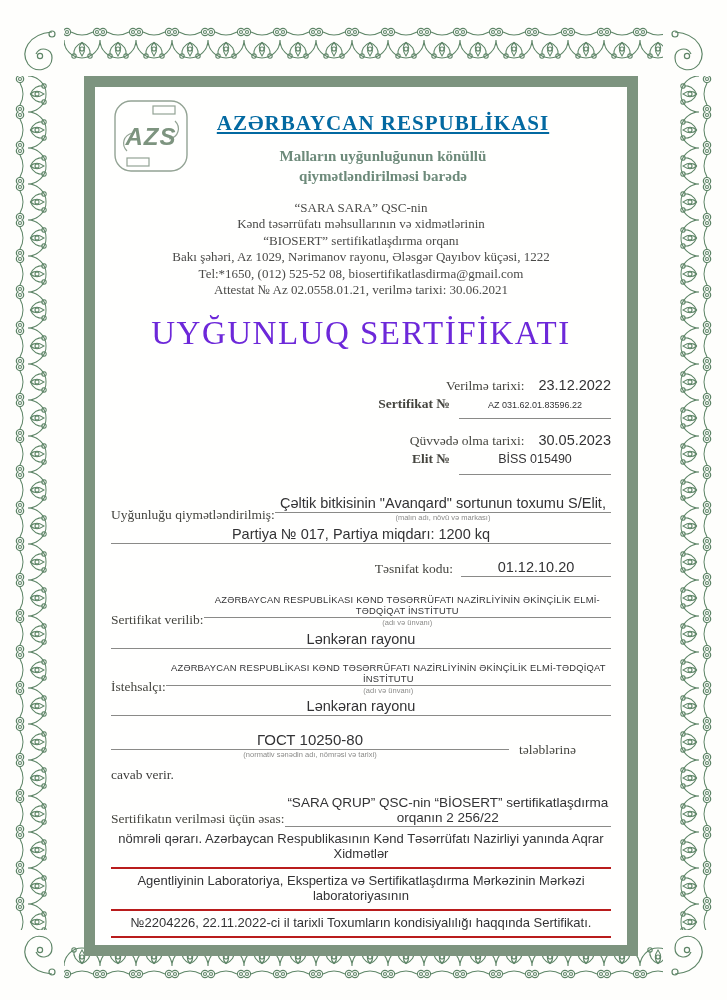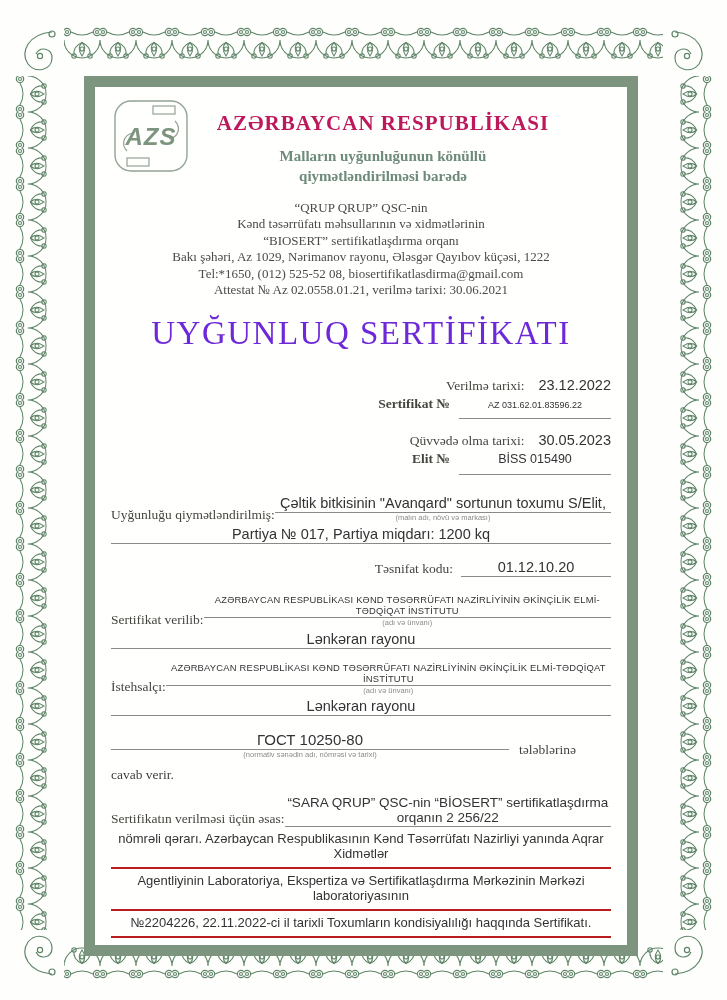--- a/index.html
+++ b/index.html
@@ -22,21 +22,21 @@
   .frame{
     position:absolute;left:84px;top:76px;width:554px;height:880px;
     border:11px solid #7d947f;box-sizing:border-box;background:#fffffe;
     padding:6px 16px 0 16px;overflow:hidden;
   }
 
   
   .header-row{display:flex;margin-top:4px;}
   .logo-box{width:80px;height:78px;flex:0 0 80px;}
   .header-text{flex:1;text-align:center;padding-right:36px;}
-  .republic{font-size:21px;font-weight:bold;color:#be185d;letter-spacing:1px;margin-top:14px;}
+  .republic{font-size:21px;font-weight:bold;color:#0369a1;letter-spacing:1px;margin-top:14px;text-decoration:underline;}
   .subtitle{font-size:15px;font-weight:bold;color:#6d8a7a;line-height:1.35;margin-top:10px;}
 
   .org-block{text-align:center;font-size:13px;color:#4a4a48;line-height:1.27;margin-top:13px;}
 
   .doc-title{
     text-align:center;font-size:33px;font-weight:400;color:#6d28d9;
     letter-spacing:1.5px;margin-top:16px;
   }
 
   
@@ -213,21 +213,21 @@
     <div class="header-text">
       <div class="republic">AZƏRBAYCAN RESPUBLİKASI</div>
       <div class="subtitle">
         <div>Malların uyğunluğunun könüllü</div>
         <div>qiymətləndirilməsi barədə</div>
       </div>
     </div>
   </div>
 
   <div class="org-block">
-    <div>“QRUP QRUP” QSC-nin</div>
+    <div>“SARA SARA” QSC-nin</div>
     <div>Kənd təsərrüfatı məhsullarının və xidmətlərinin</div>
     <div>“BIOSERT” sertifikatlaşdırma orqanı</div>
     <div>Bakı şəhəri, Az 1029, Nərimanov rayonu, Ələsgər Qayıbov küçəsi, 1222</div>
     <div>Tel:*1650, (012) 525-52 08, biosertifikatlasdirma@gmail.com</div>
     <div>Attestat № Az 02.0558.01.21, verilmə tarixi: 30.06.2021</div>
   </div>
 
   <div class="doc-title">UYĞUNLUQ SERTİFİKATI</div>
 
   <div class="meta">

